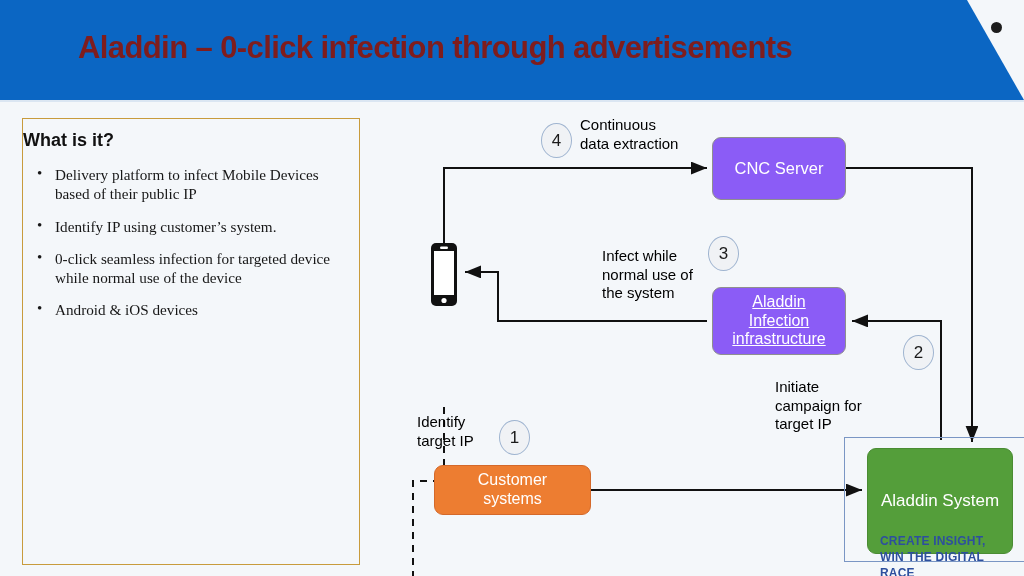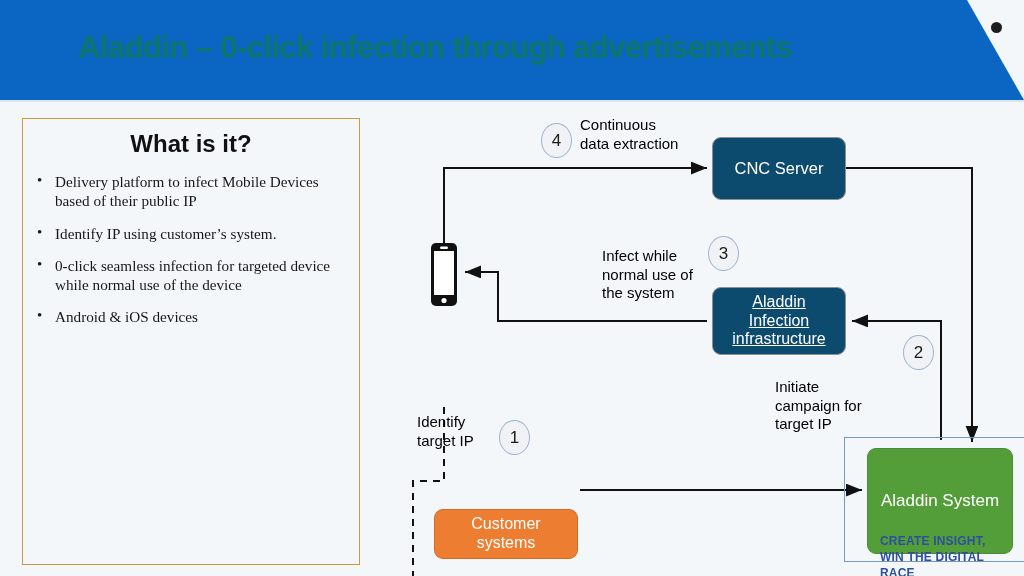--- a/index.html
+++ b/index.html
@@ -23,21 +23,21 @@
     width: 1024px; height: 100px;
     background: #0b66c3;
     clip-path: polygon(0 0, 967px 0, 1024px 100px, 0 100px);
     z-index: 3;
   }
   #slide-title {
     position: absolute;
     left: 78px; top: 30px;
     font-size: 31px;
     font-weight: bold;
-    color: #0f766e;
+    color: #7f1d1d;
     letter-spacing: -0.6px;
     white-space: nowrap;
     z-index: 4;
   }
   #header-rule {
     position: absolute;
     left: 0; top: 100px;
     width: 1024px; height: 2px;
     background: #dbe6f2;
     z-index: 2;
@@ -76,22 +76,21 @@
   #info-panel {
     position: absolute;
     left: 22px; top: 118px;
     width: 338px; height: 447px;
     border: 1.5px solid #c89b3c;
     background: #f4f7fa;
     box-sizing: border-box;
     z-index: 2;
   }
   #info-panel-title {
-    text-align: center;
-    font-size: 24px;
+    font-size: 18px;
     font-weight: bold;
     color: #111111;
     margin-top: 11px;
   }
   #info-list {
     list-style: none;
     margin: 14px 0 0 0;
     padding: 0 14px 0 10px;
     font-family: Liberation Serif, serif;
   }
@@ -125,27 +124,27 @@
     display: flex;
     align-items: center;
     justify-content: center;
     text-align: center;
     color: #ffffff;
     border-radius: 9px;
     box-sizing: border-box;
     line-height: 1.16;
     z-index: 6;
   }
-  .node-gray  { background: #0c4a6e; border: 1px solid #8f8f8f; }
+  .node-gray  { background: #8b5cf6; border: 1px solid #8f8f8f; }
   .node-orange{ background: #ed7d31; border: 1px solid #d4692a; }
   .node-green { background: #549e3a; border: 1px solid #4a8c33; }
 
   #node-cnc        { left: 712px; top: 137px; width: 134px; height: 63px;  font-size: 16.5px; }
   #node-infra      { left: 712px; top: 287px; width: 134px; height: 68px;  font-size: 16px; text-decoration: underline;   }
-  #node-customer   { left: 434px; top: 465px; width: 144px; height: 50px;  font-size: 16px; margin-top: 44px;   }
+  #node-customer   { left: 434px; top: 465px; width: 157px; height: 50px;  font-size: 16px;   }
   #node-aladdin    { left: 867px; top: 448px; width: 146px; height: 106px;  font-size: 17px;   }
 
   
   #brand-frame {
     position: absolute;
     left: 844px; top: 437px;
     width: 192px; height: 125px;
     border: 1px solid #7a96c4;
     box-sizing: border-box;
     z-index: 4;

